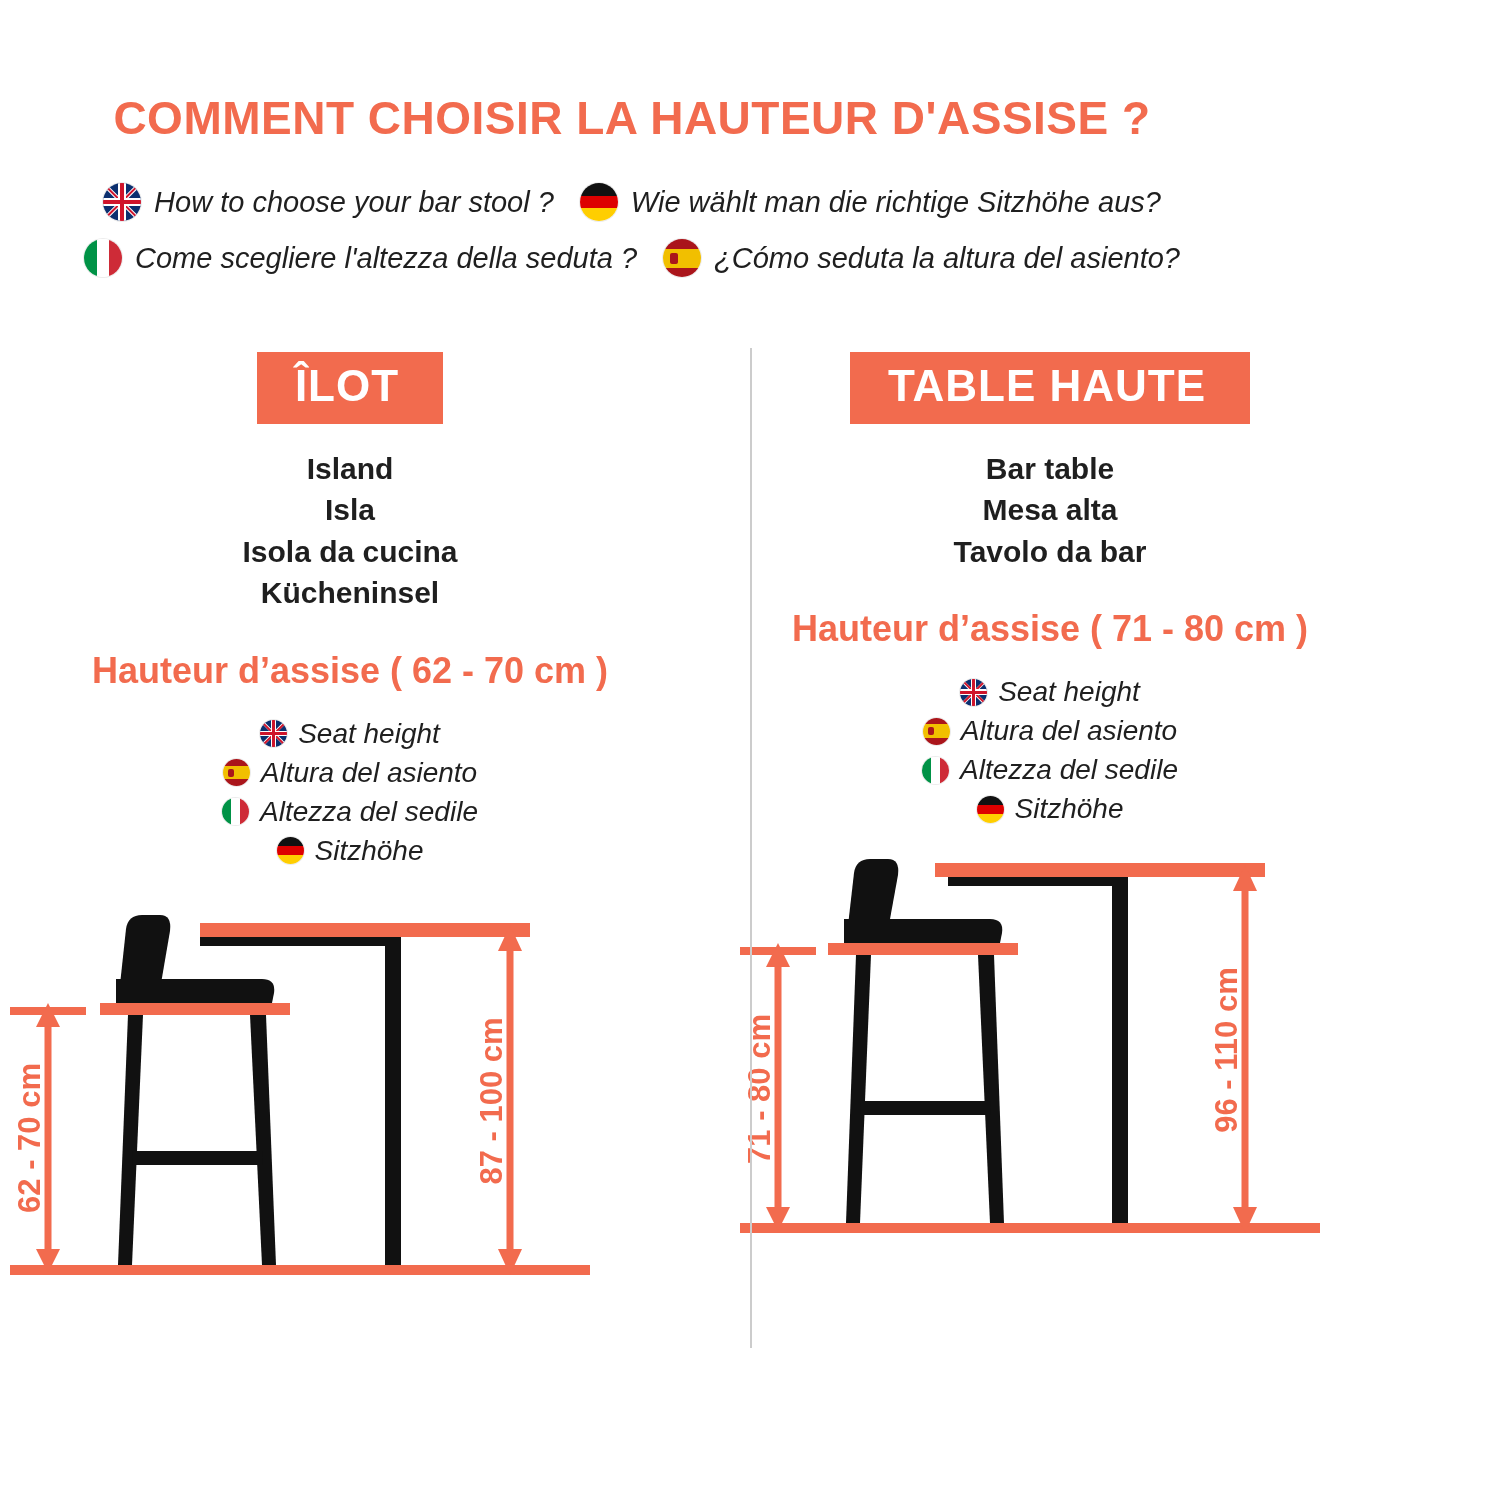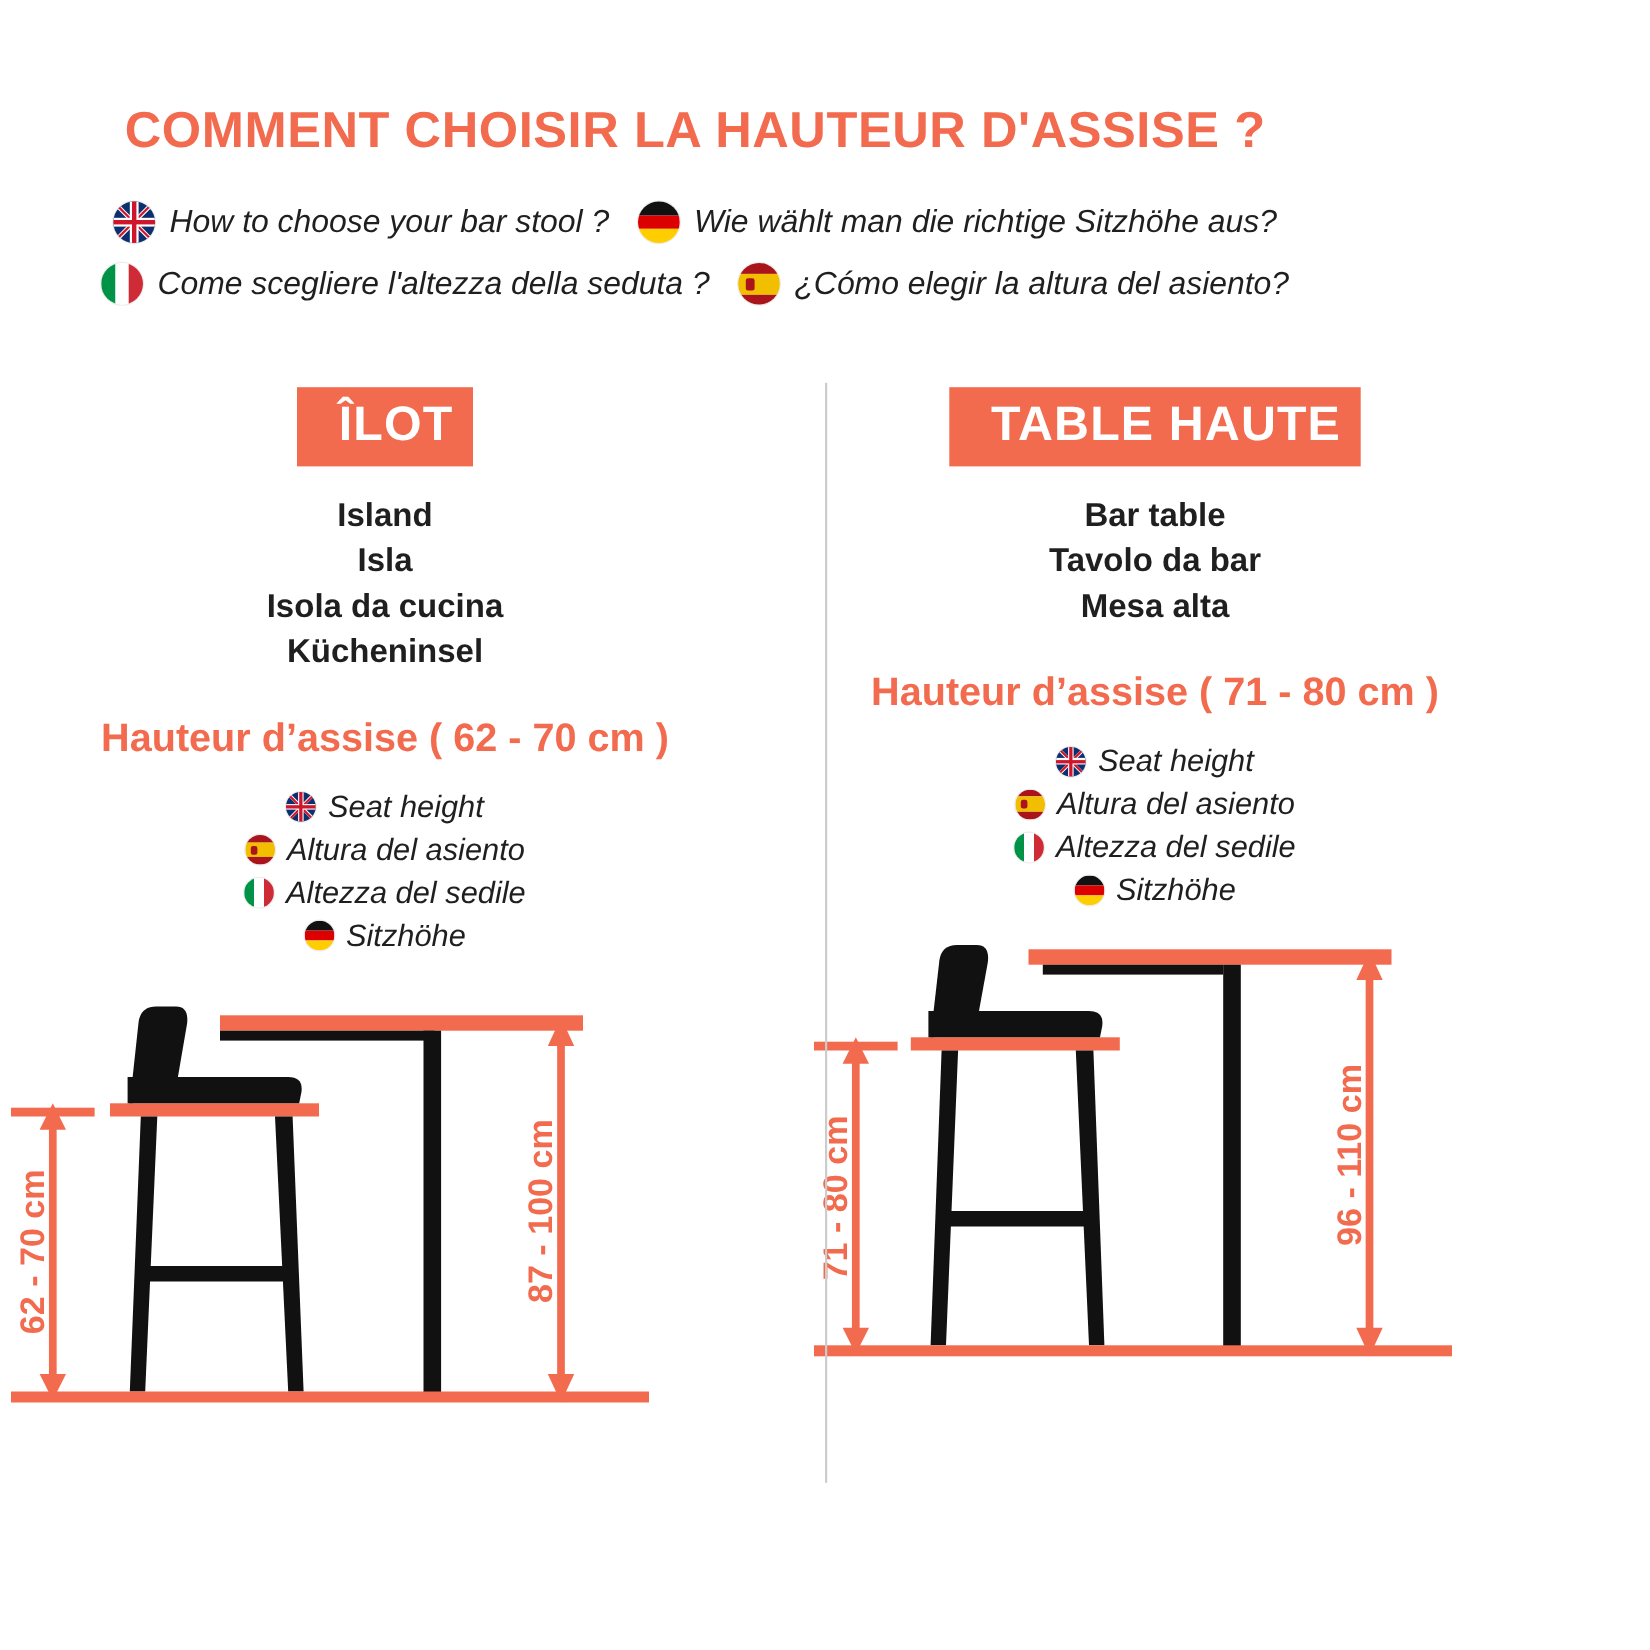--- a/index.html
+++ b/index.html
@@ -133,21 +133,21 @@
     background: #cccccc;
   }
 
   .badge {
     display: inline-block;
     background: #f26b4e;
     color: #ffffff;
     font-size: 44px;
     font-weight: bold;
     letter-spacing: 1px;
-    padding: 12px 18px 16px 38px;
+    padding: 12px 44px 16px 38px;
     line-height: 1;
   }
 
   .names {
     margin-top: 24px;
     font-size: 30px;
     font-weight: bold;
     line-height: 1.38;
     color: #1f1f1f;
   }
@@ -225,21 +225,21 @@
         </span>
         <span class="txt">Come scegliere l'altezza della seduta ?</span>
       </div>
       <div class="sub-item">
         <span class="flag big flag-es">
           <span class="band b1"></span>
             <span class="band b2"></span>
             <span class="band b3"></span>
           <span class="crest"></span>
         </span>
-        <span class="txt">¿Cómo elegir la altura del asiento?</span>
+        <span class="txt">¿Cómo seduta la altura del asiento?</span>
       </div>
     </div>
   </div>
 
   <div class="columns">
     <div class="divider"></div>
 
     <div class="col">
       <div class="badge">ÎLOT</div>
       <div class="names">
@@ -323,22 +323,22 @@
           <polygon points="510,382 498,356 522,356" fill="#f26b4e"></polygon>
           <text class="vlabel" x="502" y="208" transform="rotate(-90 502 208)" text-anchor="middle">87 - 100 cm</text>
         </svg>
       </div>
     </div>
 
     <div class="col">
       <div class="badge">TABLE HAUTE</div>
       <div class="names">
         <div>Bar table</div>
+        <div>Mesa alta</div>
         <div>Tavolo da bar</div>
-        <div>Mesa alta</div>
       </div>
       <div class="seat-title">Hauteur d’assise ( 71 - 80 cm )</div>
 
       <div class="seat-trans">
         <div class="line">
           <span class="flag small flag-uk">
             <span class="d diag r1"></span>
               <span class="d diag2 r2"></span>
             <span class="d diagr r1"></span>
               <span class="d diagr2 r2"></span>

